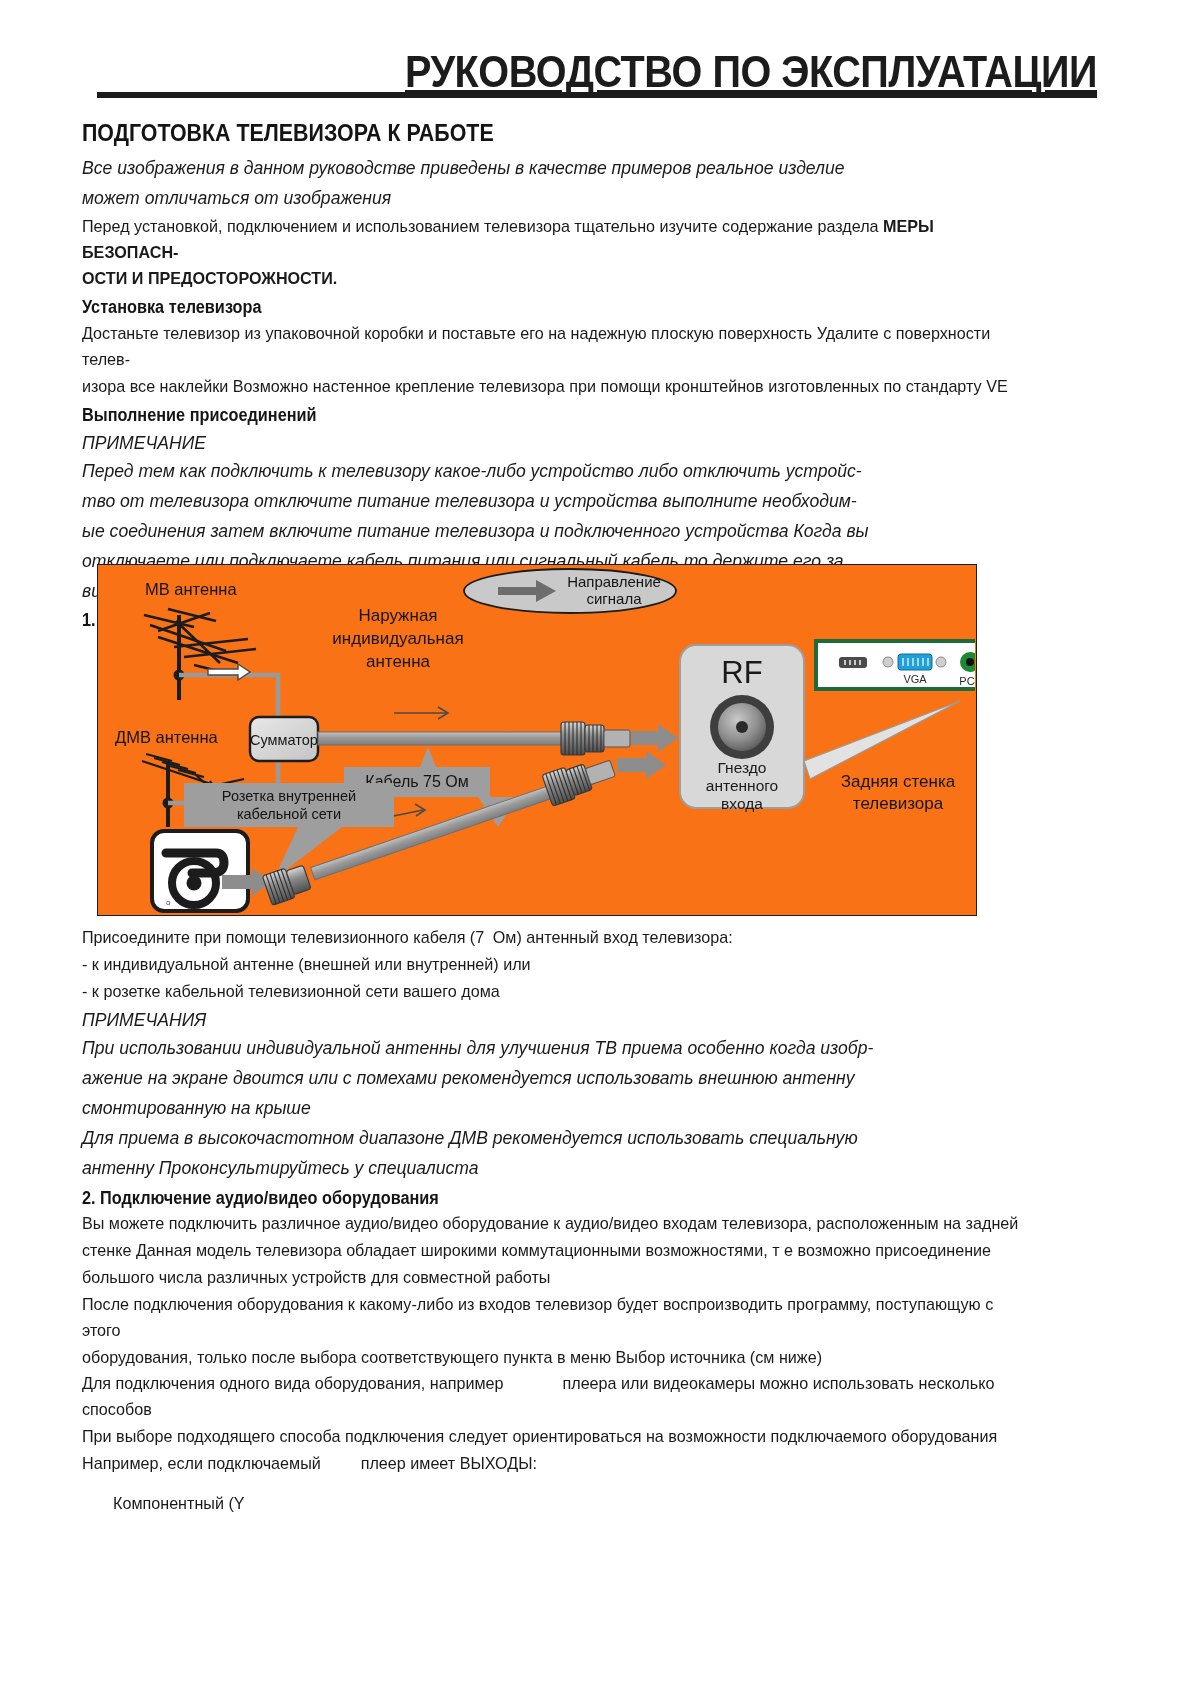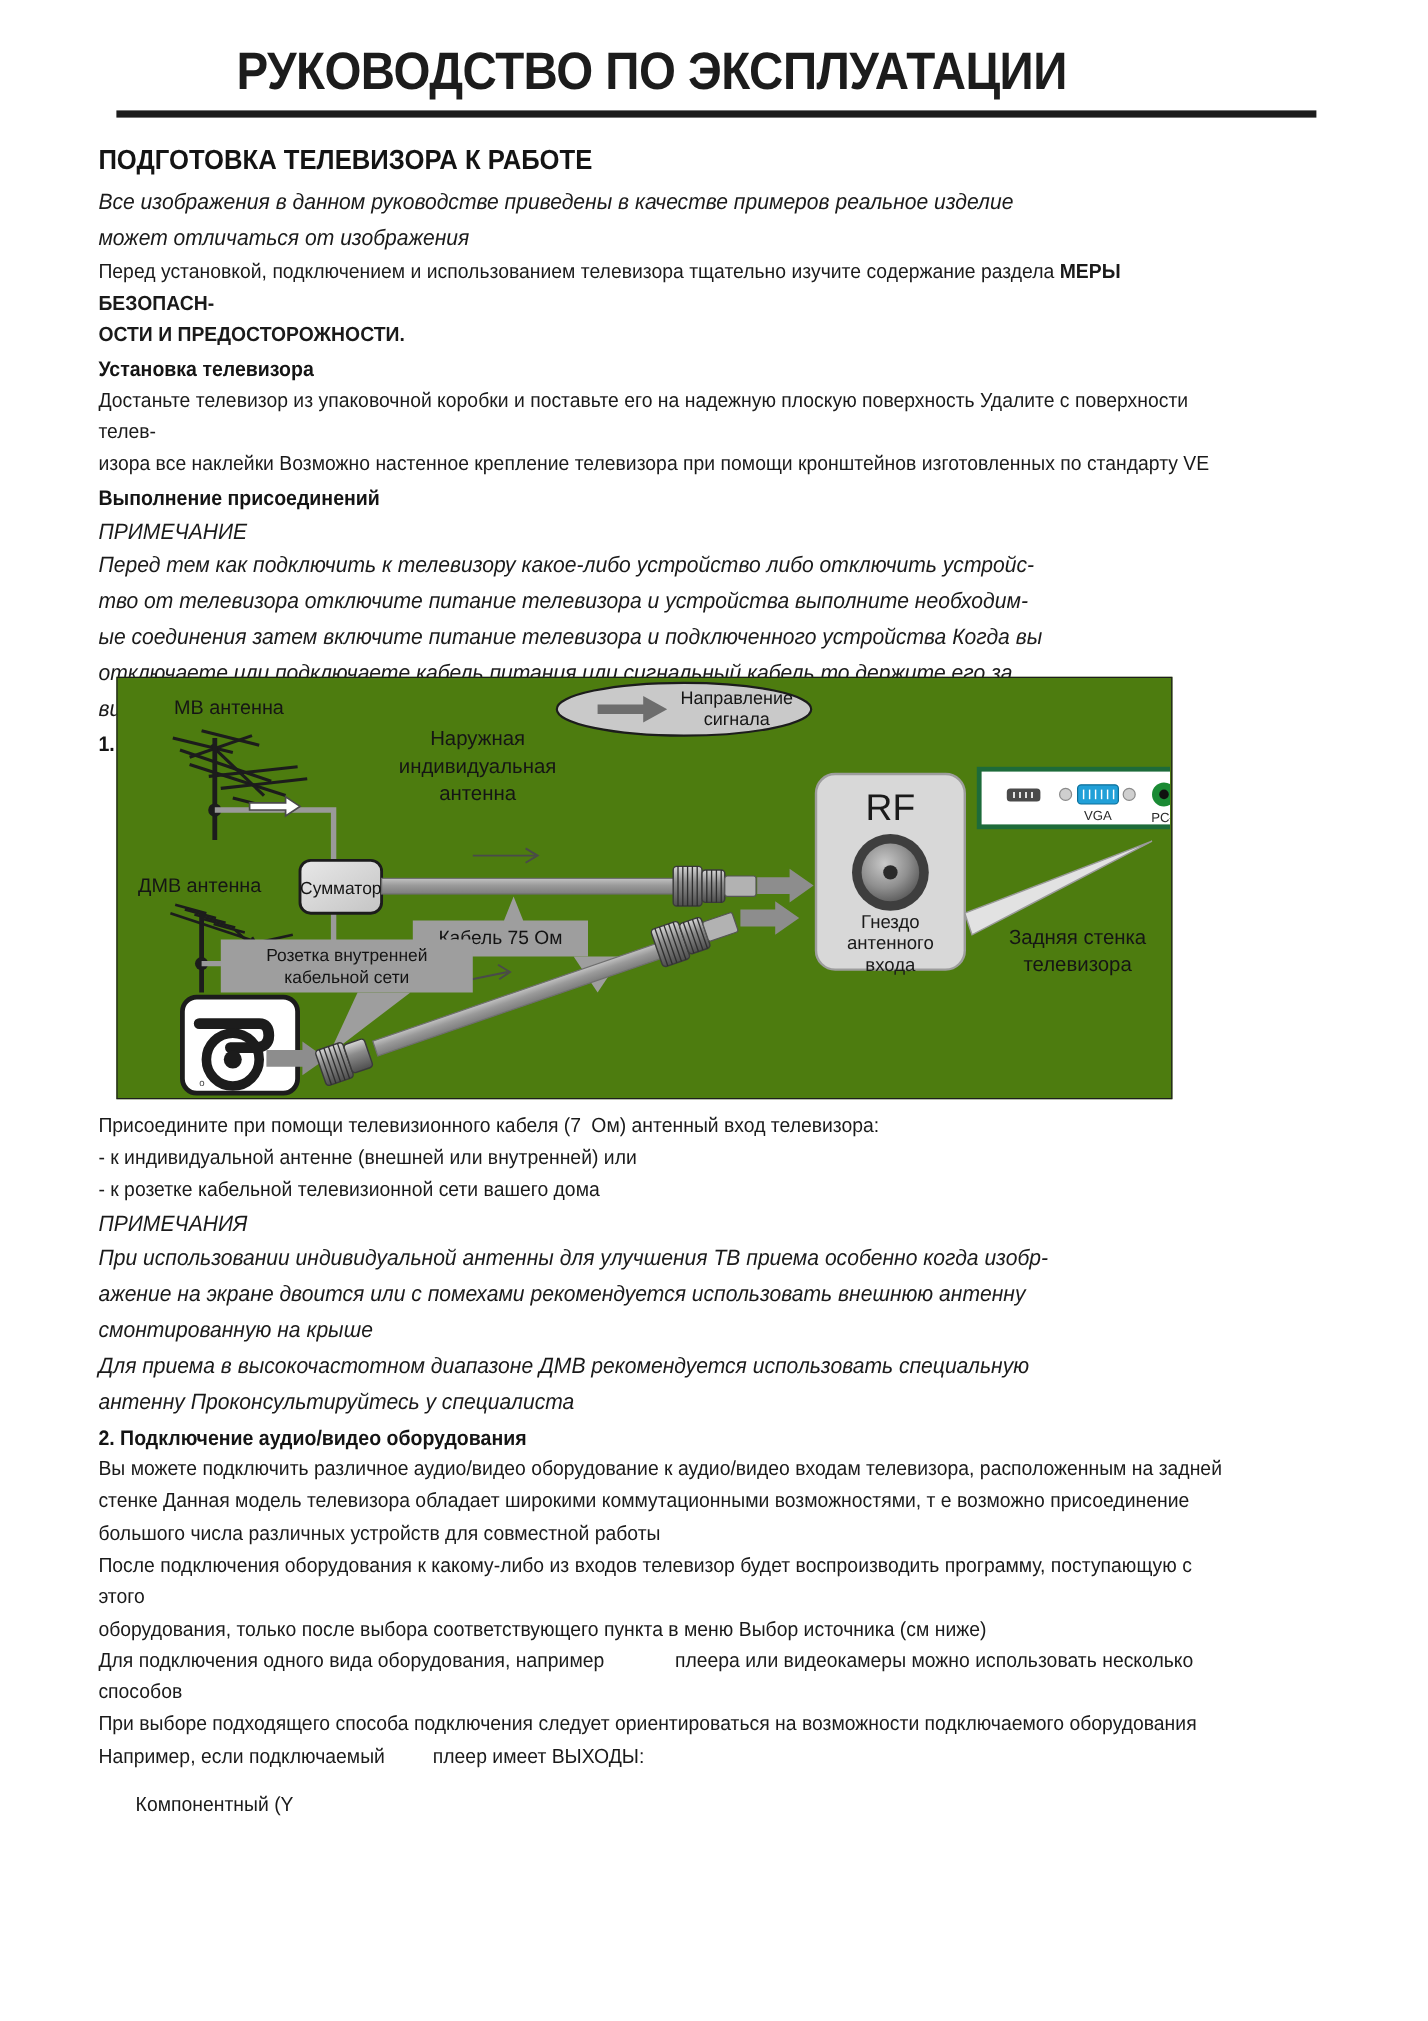--- a/index.html
+++ b/index.html
@@ -18,22 +18,24 @@
   .page {
     position: absolute;
     left: 0; top: 0;
     width: 1190px;
     height: 1684px;
   }
   
   .doc-header {
     position: absolute;
     left: 97px;
-    top: 38px;
+    top: 50px;
     width: 1000px;
+    text-align: right;
+    text-decoration: underline;
   }
   .doc-title {
     font-family: "Liberation Sans Narrow", "Liberation Sans", sans-serif;
     font-weight: bold;
     font-size: 44px;
     letter-spacing: -0.5px;
     line-height: 1;
     color: #1c1c1c;
     transform: scaleX(0.90);
     transform-origin: right center;
@@ -110,21 +112,21 @@
   .gap-med { display: inline-block; width: 42px; }
 
   
   .diagram {
     position: absolute;
     left: 97px;
     top: 564px;
     width: 880px;
     height: 352px;
     border: 1.6px solid #1d1d1d;
-    background: #4d7c0f;
+    background: #f97316;
     box-sizing: border-box;
   }
   .diagram svg { display: block; }
 
   
   .tail-line {
     position: absolute;
     left: 113px;
     top: 1494px;
     font-family: "Liberation Sans Narrow", "Liberation Sans", sans-serif;

